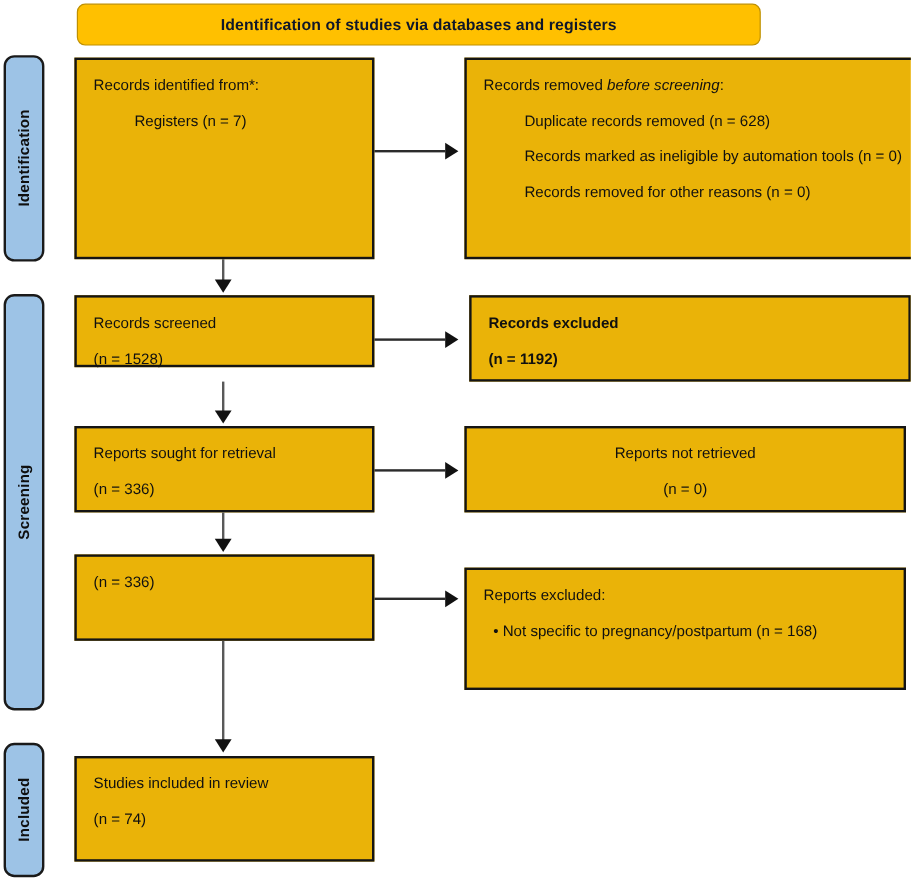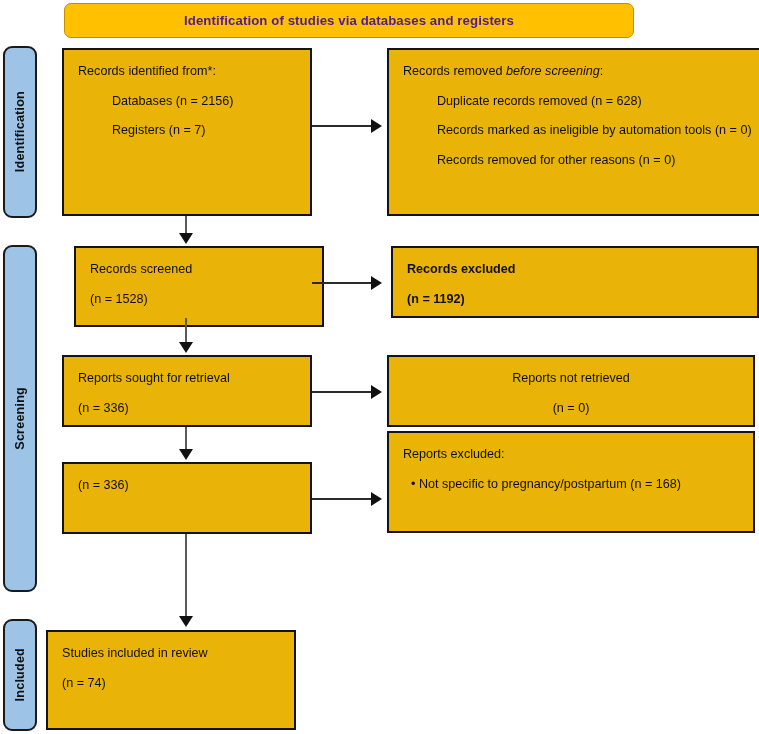--- a/index.html
+++ b/index.html
@@ -23,21 +23,21 @@
     left: 64px; top: 3px;
     width: 570px; height: 35px;
     background: #FFC000;
     border: 1.4px solid #BF9000;
     border-radius: 7px;
     display: flex;
     align-items: center;
     justify-content: center;
     font-size: 13.2px;
     font-weight: bold;
-    color: #4c1d95;
+    color: #0f172a;
     letter-spacing: 0.1px;
   }
 
   
   .phase {
     position: absolute;
     left: 3px;
     width: 34px;
     background: #9DC3E6;
     border: 2.1px solid #1a1a1a;
@@ -70,30 +70,30 @@
     color: #101010;
   }
   .box p { margin: 0 0 13px 0; }
   .box p:last-child { margin-bottom: 0; }
   .box .indent { padding-left: 34px; }
   .box .bullet { padding-left: 8px; }
   .box em { font-style: italic; }
 
   
   .b-identified  { left: 62px; top: 48px;  width: 250px; height: 168px; }
-  .b-screened    { left: 74px; top: 246px; width: 250px; height: 81px;  }
+  .b-screened    { left: 62px; top: 246px; width: 250px; height: 60px;  }
   .b-sought      { left: 62px; top: 355px; width: 250px; height: 72px;  }
   .b-assessed    { left: 62px; top: 462px; width: 250px; height: 72px;  }
-  .b-included    { left: 46px; top: 630px; width: 250px; height: 100px; }
+  .b-included    { left: 62px; top: 630px; width: 250px; height: 88px; }
 
   
   .b-removed     { left: 387px; top: 48px;  width: 436px; height: 168px; }
   .b-excluded    { left: 391px; top: 246px; width: 368px; height: 72px; font-weight: bold;  }
   .b-notretr     { left: 387px; top: 355px; width: 368px; height: 72px; text-align: center;  }
-  .b-repexcl     { left: 387px; top: 431px; width: 368px; height: 102px; }
+  .b-repexcl     { left: 387px; top: 473px; width: 368px; height: 102px; }
 
   
   .conn-v {
     position: absolute;
     left: 185px;
     width: 1.6px;
     background: #595959;
   }
   .conn-h {
     position: absolute;
@@ -133,21 +133,20 @@
   </div>
   <div class="phase phase-screening">
     <span>Screening</span>
   </div>
   <div class="phase phase-included">
     <span>Included</span>
   </div>
 
   <div class="box b-identified">
     <p>Records identified from*:</p>
-    <p class="indent">Databases (n = 2156)</p>
     <p class="indent">Registers (n = 7)</p>
   </div>
 
   <div class="box b-removed">
     <p><span>Records removed </span><em>before screening</em><span>:</span></p>
     <p class="indent">Duplicate records removed  (n = 628)</p>
     <p class="indent">Records marked as ineligible by automation tools (n = 0)</p>
     <p class="indent">Records removed for other reasons (n = 0)</p>
   </div>
 

